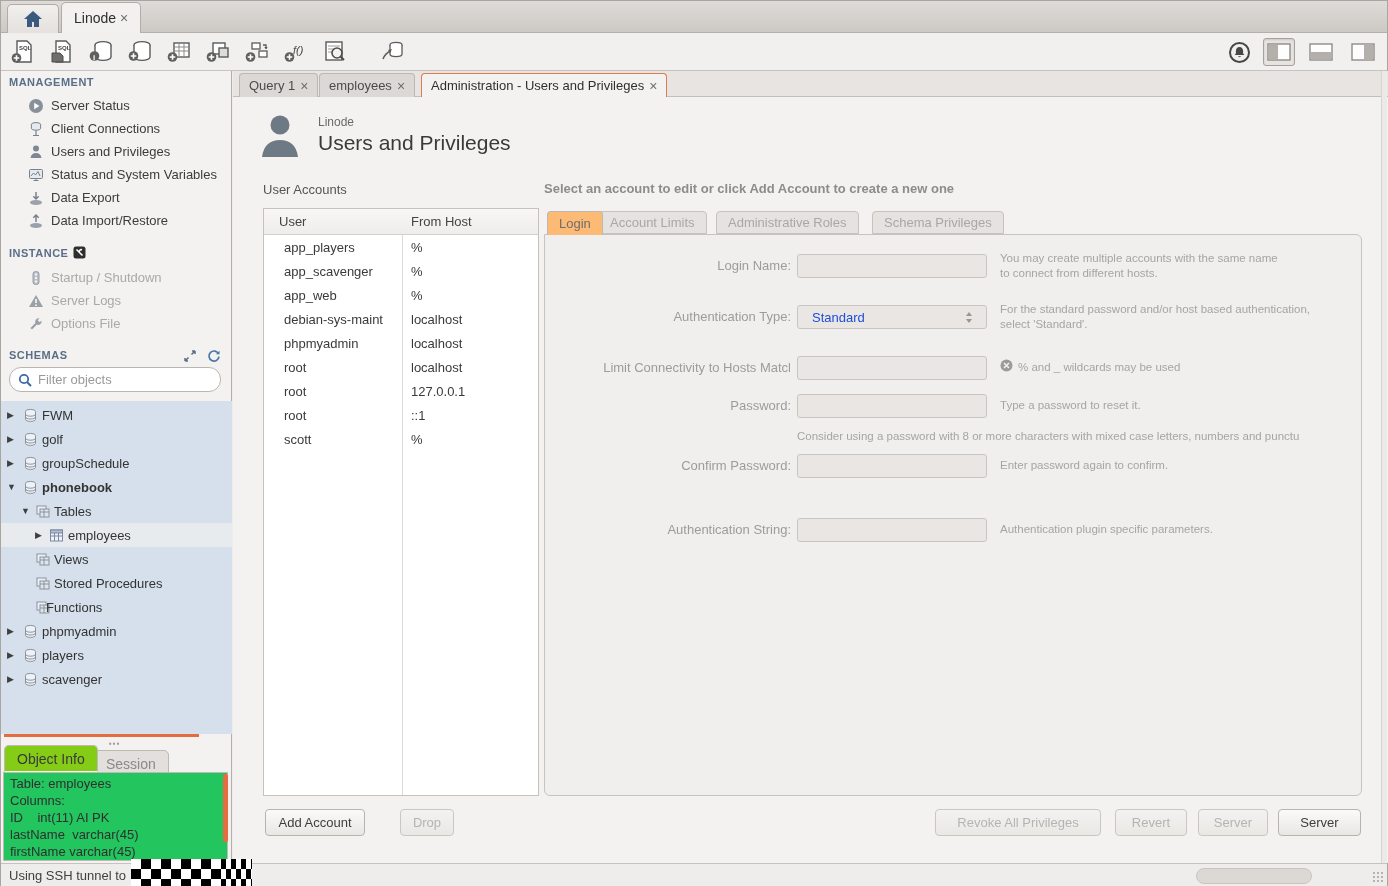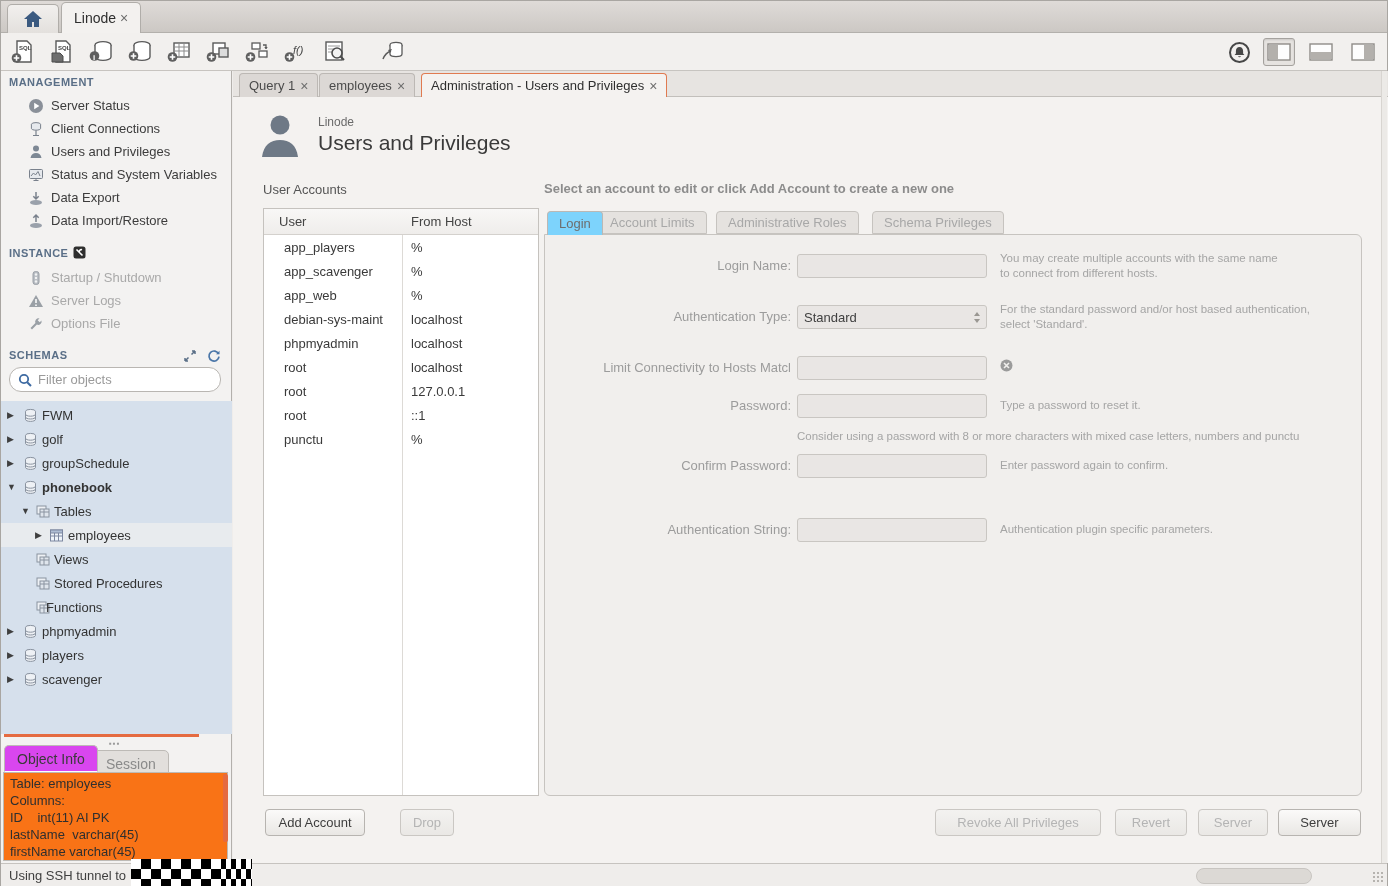--- a/index.html
+++ b/index.html
@@ -43,23 +43,23 @@
   .tree-row { position:absolute; left:0; width:231px; height:24px; display:flex; align-items:center; font-size:13px; color:#333; cursor:pointer; }
   .tree-row.selected { background:#e8ebee; }
   .tree-row.bold { font-weight:bold; }
   .tw { position:absolute; font-size:9px; color:#3f3f3f; }
   .ti { position:absolute; width:15px; height:15px; }
   .tl { position:absolute; white-space:nowrap; }
   #orange-split { position:absolute; left:3px; top:663px; width:195px; height:3px; background:#e56b41; }
   #split-dots { position:absolute; left:108px; top:668px; font-size:8px; color:#9a9a9a; letter-spacing:1px; }
   .oi-tab { position:absolute; height:27px; padding:0 12px; font-size:14px; display:flex; align-items:center;
     border:1px solid #bdbab6; border-radius:5px 5px 0 0; cursor:pointer; }
-  .oi-tab.active { background:#d946ef; color:#3a3a3a; border-bottom:1px solid #fdfdfd; z-index:2; }
+  .oi-tab.active { background:#84cc16; color:#3a3a3a; border-bottom:1px solid #fdfdfd; z-index:2; }
   .oi-tab.inactive { background:#e2dfdc; color:#8a8a8a; top:679px; }
-  #objinfo-panel { position:absolute; left:2px; top:701px; width:225px; height:89px; background:#f97316;
+  #objinfo-panel { position:absolute; left:2px; top:701px; width:225px; height:89px; background:#22c55e;
     border:1px solid #bdbab6; font-size:13px; color:#2f2f2f; line-height:17px; padding:2px 6px; white-space:pre; overflow:hidden; }
   #objinfo-scroll { position:absolute; left:222px; top:703px; width:5px; height:68px; background:#e56b41; border-radius:2px; }
 
   
   #main { position:absolute; left:232px; top:70px; width:1156px; height:792px; }
   #main-tabbar { position:absolute; left:0; top:0; width:100%; height:26px; background:#e7e4e1; border-bottom:1px solid #c2bfbb; }
   .main-tab { position:absolute; top:2px; height:24px; padding:0 9px; display:flex; align-items:center; gap:5px;
     font-size:13px; color:#4b4b4b; background:#dcd8d5; border:1px solid #bcb8b4; border-bottom:none;
     border-radius:4px 4px 0 0; cursor:pointer; white-space:nowrap; }
   .main-tab.active { background:#f4f2f0; border-color:#e07a50; color:#2f2f2f; z-index:2; }
@@ -75,28 +75,28 @@
   #accounts-header .c1 { width:138px; padding-left:15px; }
   #accounts-header .c2 { padding-left:9px;text-align:right; }
   #col-divider { position:absolute; left:138px; top:0; width:1px; height:586px; background:#dddad6; }
   .acct-row { position:absolute; left:0; width:274px; height:24px; display:flex; align-items:center; font-size:13px; color:#3a3a3a; cursor:pointer; }
   .acct-row .c1 { width:138px; padding-left:20px; white-space:nowrap; overflow:hidden; }
   .acct-row .c2 { padding-left:9px; }
 
   #editor-heading { position:absolute; left:311px; top:84px; font-size:13px; font-weight:bold; color:#8c8c8c; }
   .ed-tab { position:absolute; top:114px; height:23px; padding:0 11px; display:flex; align-items:center; font-size:13px;
     background:#e5e2df; color:#a8a8a8; border:1px solid #c6c3bf; border-radius:4px 4px 0 0; white-space:nowrap; }
-  .ed-tab.active { background:#7dd3fc; color:#6e6e6e; border-color:#bcb8b4; border-bottom:none; height:24px; z-index:3; cursor:pointer; }
+  .ed-tab.active { background:#fdba74; color:#6e6e6e; border-color:#bcb8b4; border-bottom:none; height:24px; z-index:3; cursor:pointer; }
   #editor-panel { position:absolute; left:311px; top:137px; width:818px; height:562px; background:#f1efed;
     border:1px solid #c7c4c0; border-radius:0 6px 6px 6px; overflow:hidden; }
   .f-label { position:absolute; left:0; width:246px; text-align:right; font-size:13px; color:#9c9c9c; line-height:24px;
     white-space:nowrap; overflow:hidden; }
   .f-input { position:absolute; left:252px; width:190px; height:24px; background:#e9e6e4; border:1px solid #c9c6c2; border-radius:3px; }
   .f-help { position:absolute; left:455px; font-size:11.5px; color:#a5a5a5; line-height:15px; white-space:pre-line; width:356px; overflow:hidden; }
-  .f-select { display:flex; align-items:center; justify-content:space-between; padding:0 6px; font-size:13px; color:#404040; }
+  .f-select { display:flex; align-items:center; justify-content:space-between; padding:0 14px; font-size:13px; color:#1d4ed8; }
   .spin { display:flex; flex-direction:column; gap:3px; align-items:center; }
   .spin .up { width:0; height:0; border-left:3.5px solid transparent; border-right:3.5px solid transparent; border-bottom:4px solid #9a9792; }
   .spin .dn { width:0; height:0; border-left:3.5px solid transparent; border-right:3.5px solid transparent; border-top:4px solid #9a9792; }
   #pw-note { position:absolute; left:252px; top:195px; width:560px; font-size:11.5px; color:#a5a5a5; white-space:nowrap; overflow:hidden; }
   .help-ico { position:absolute; left:455px; width:13px; height:13px; }
   .f-help.shift { left:473px; }
 
   .btn { position:absolute; top:712px; height:27px; border:1px solid #b7b4b0; border-radius:4px;
     background:linear-gradient(#fbfaf9,#e9e7e4); font-size:13px; color:#3d3d3d; text-align:center; line-height:25px; cursor:pointer; }
   .btn.disabled { color:#b4b4b4; border-color:#cac7c3; background:linear-gradient(#f3f2f0,#eae8e5); cursor:default; }
@@ -580,21 +580,21 @@
           </div>
         <div class="acct-row" style="top:170px">
             <span class="c1">root</span>
             <span class="c2">127.0.0.1</span>
           </div>
         <div class="acct-row" style="top:194px">
             <span class="c1">root</span>
             <span class="c2">::1</span>
           </div>
         <div class="acct-row" style="top:218px">
-            <span class="c1">punctu</span>
+            <span class="c1">scott</span>
             <span class="c2">%</span>
           </div>
       </div>
 
       <div id="editor-heading">Select an account to edit or click Add Account to create a new one</div>
 
       <div class="ed-tab active" style="left:314px">
           <span>Login</span>
         </div>
       <div class="ed-tab" style="left:365px">
@@ -625,20 +625,21 @@
 select 'Standard'.</div>
 
         <div class="f-label" style="top:121px">Limit Connectivity to Hosts Matcl</div>
         <div class="f-input" style="top:121px"></div>
         <span class="help-ico" style="top:124px">
           <svg width="13" height="13" viewBox="0 0 13 13">
               <circle cx="6.5" cy="6.5" r="6" fill="#9b9b9b"></circle>
               <path d="M4 4l5 5M9 4l-5 5" stroke="#f1efed" stroke-width="1.6"></path>
             </svg>
         </span>
+        <div class="f-help shift" style="top:125px">% and _ wildcards may be used</div>
 
         <div class="f-label" style="top:159px">Password:</div>
         <div class="f-input" style="top:159px"></div>
         <div class="f-help" style="top:163px">Type a password to reset it.</div>
 
         <div id="pw-note">Consider using a password with 8 or more characters with mixed case letters, numbers and punctu</div>
 
         <div class="f-label" style="top:219px">Confirm Password:</div>
         <div class="f-input" style="top:219px"></div>
         <div class="f-help" style="top:223px">Enter password again to confirm.</div>

